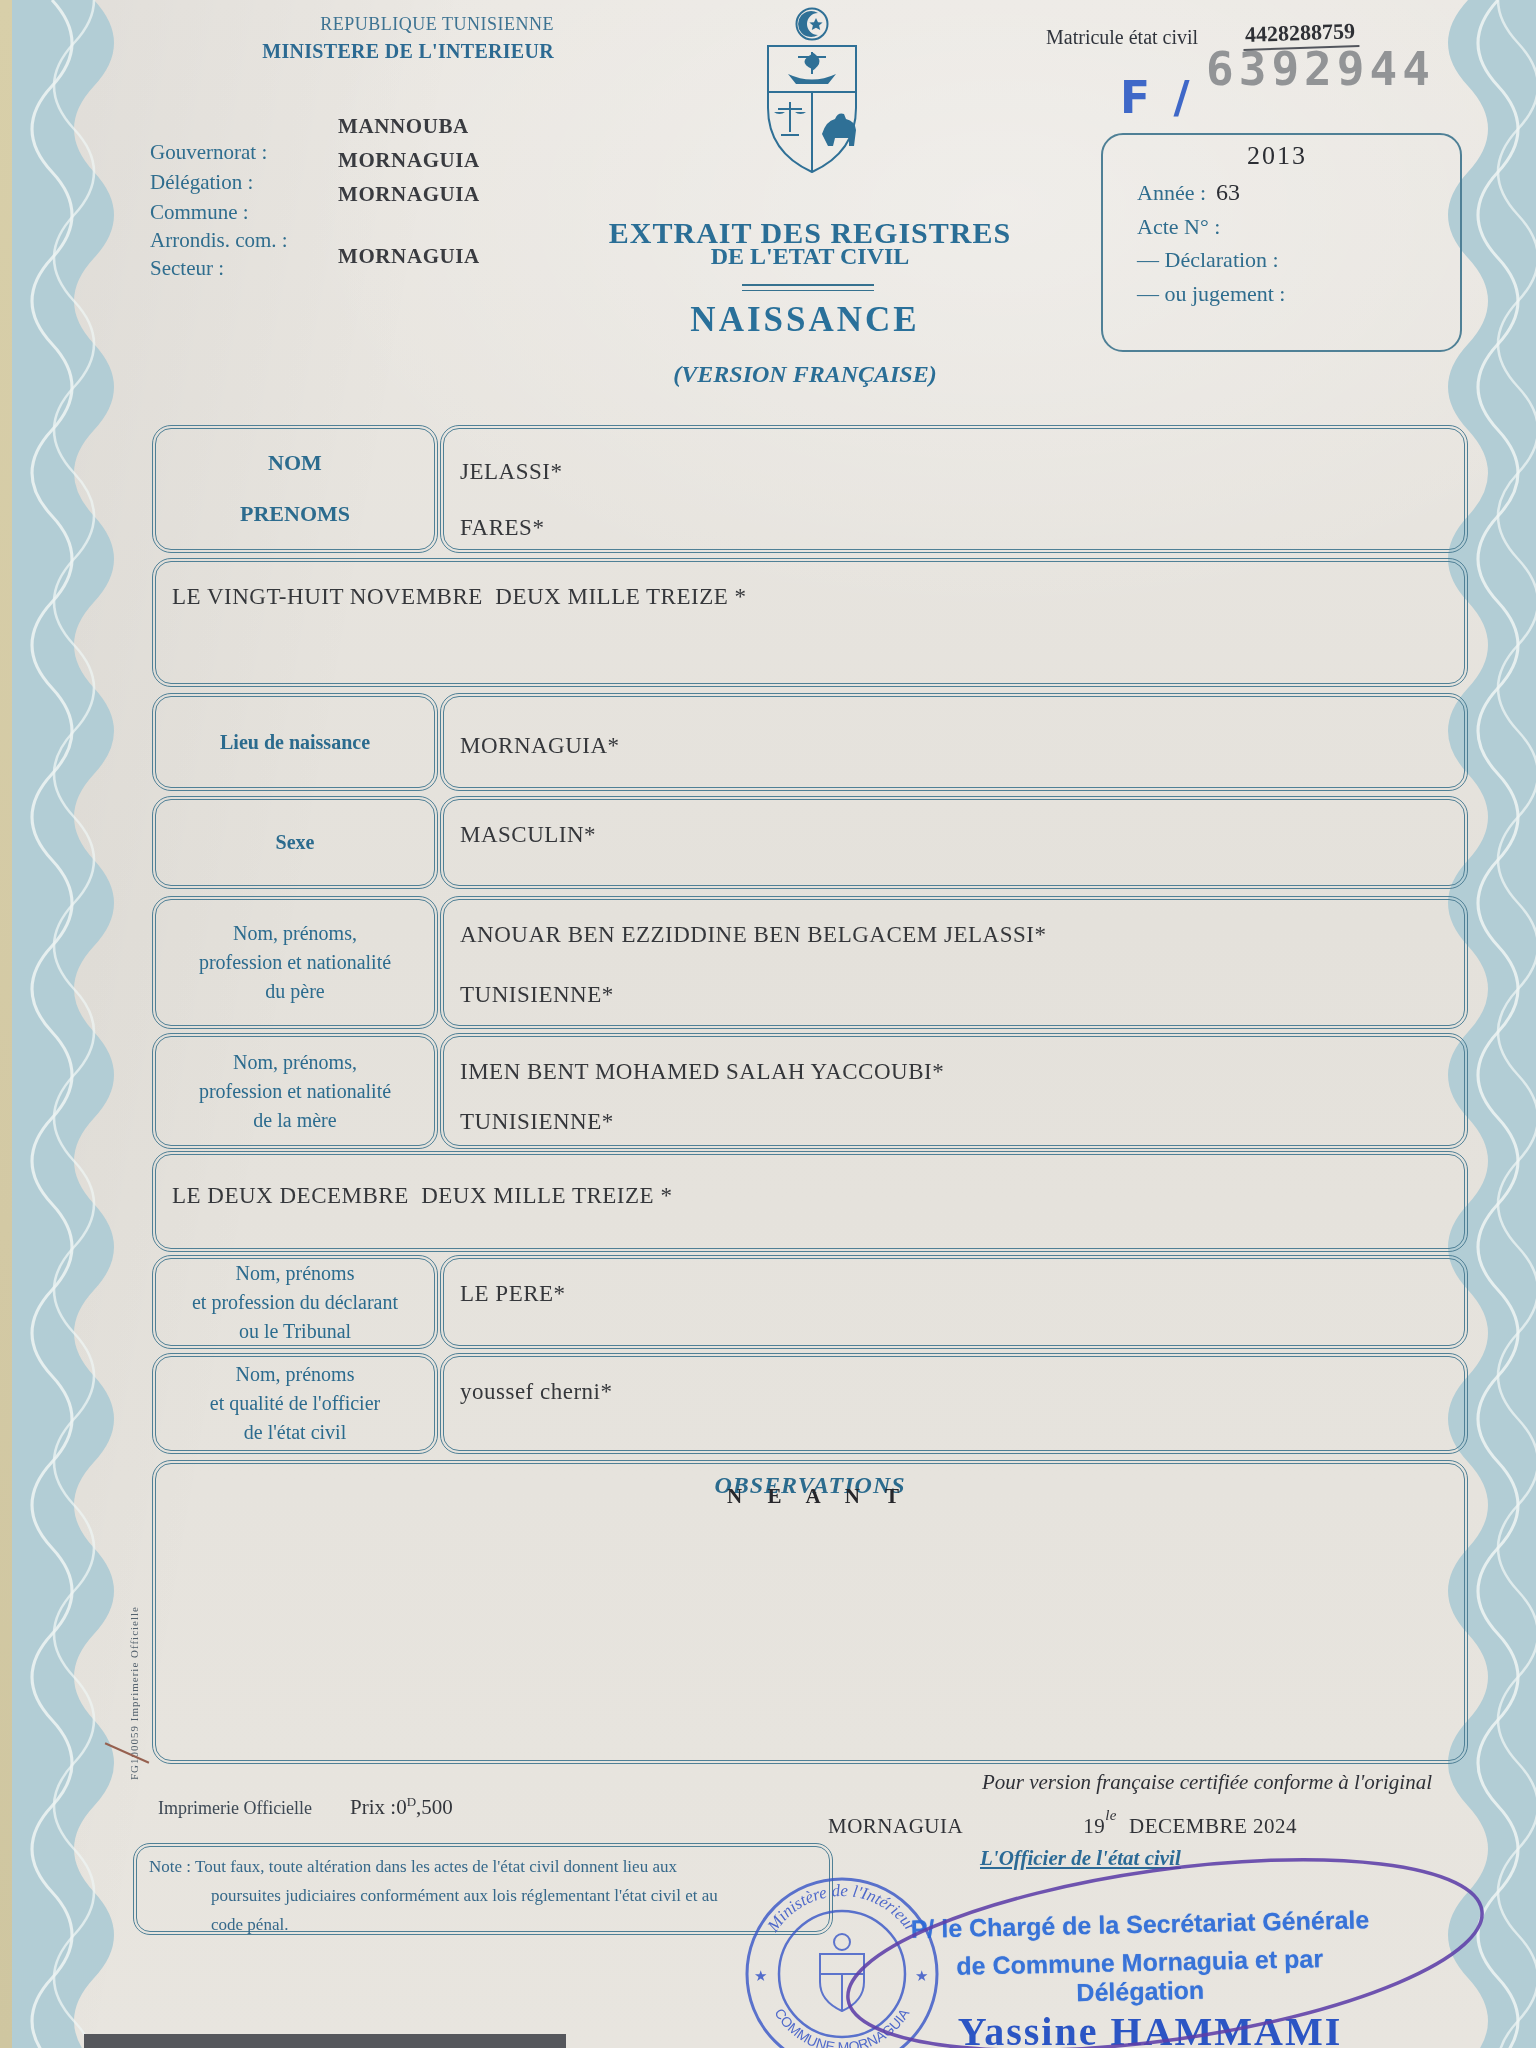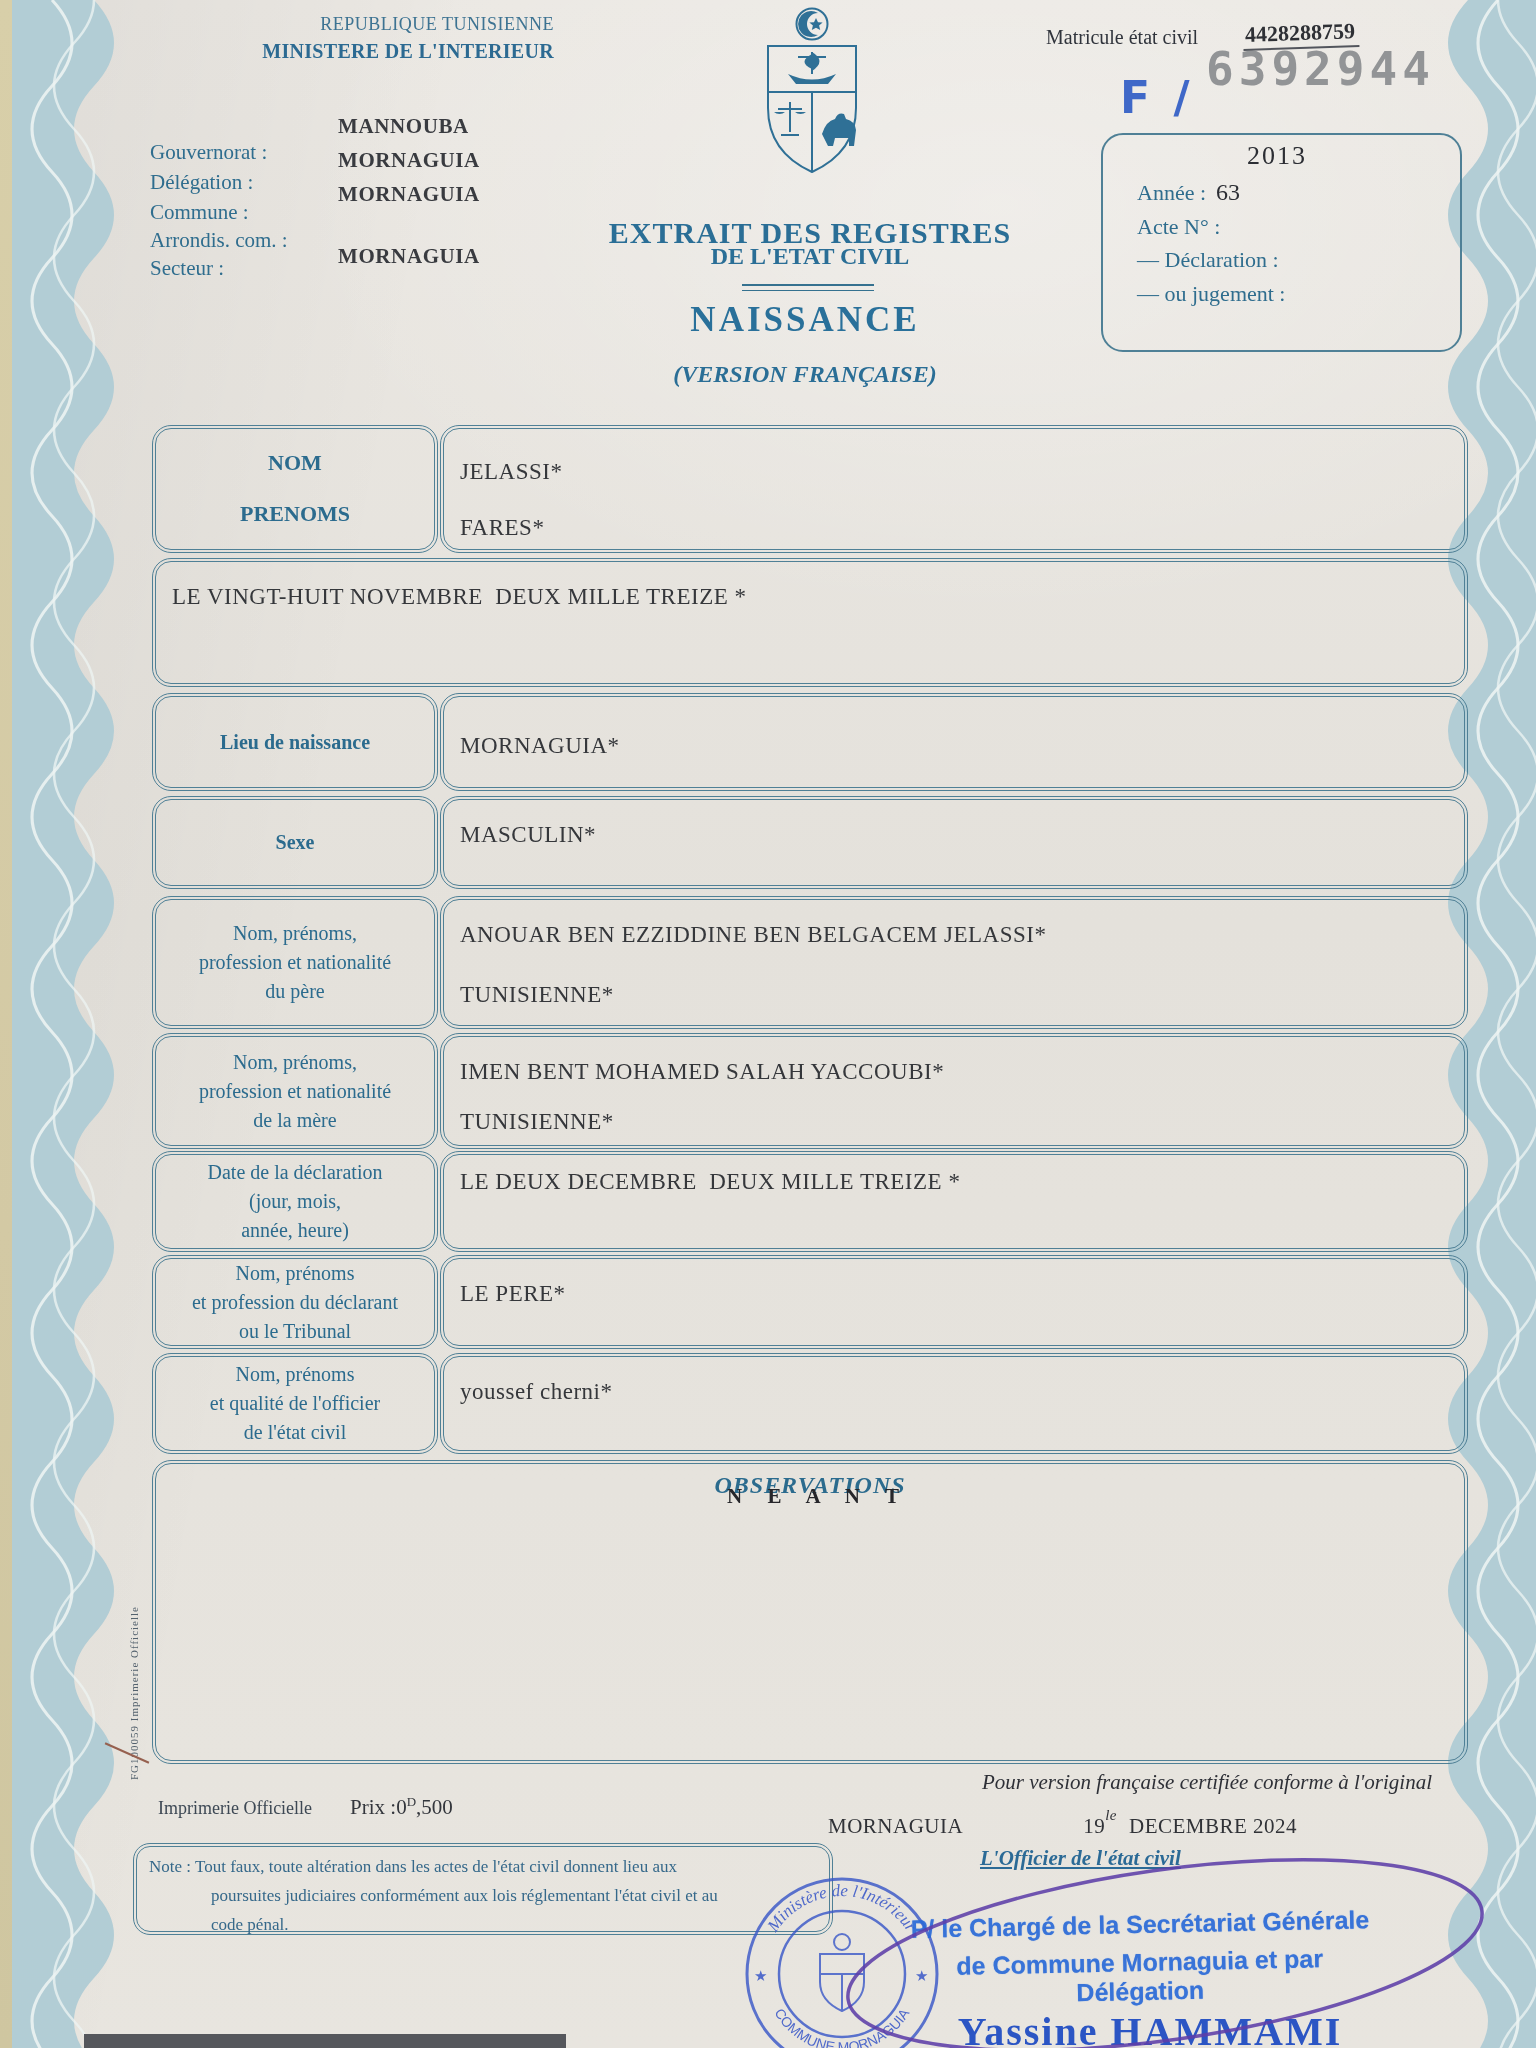--- a/index.html
+++ b/index.html
@@ -43,21 +43,21 @@
   .valbox{flex:1;box-sizing:border-box;padding:22px 16px 0;}
   .v{font-size:23px;color:#35373b;letter-spacing:.5px;white-space:pre-wrap;}
   .b{font-weight:bold;}
   .row-0 .lbl{font-size:22px;line-height:2.3;}
   .row-0 .valbox{padding-top:30px;}
   .row-0 .v2{margin-top:30px;}
   .row-2 .valbox{padding-top:36px;}
   .row-3 .valbox{}
   .row-4 .v2{margin-top:34px;}
   .row-5 .v2{margin-top:24px;}
-  .row-6 .valbox{padding-top:14px;}
+  .row-6 .valbox{padding-top:28px;}
   .obs-box{position:relative;width:1310px;height:298px;box-sizing:border-box;}
   .obs-title{position:absolute;top:8px;left:0;width:100%;text-align:center;font-size:24px;font-weight:bold;font-style:italic;color:#2b6b8e;letter-spacing:1px;}
   .obs-value{position:absolute;top:20px;left:0;width:100%;text-align:center;font-size:21px;font-weight:bold;color:#26262a;letter-spacing:10px;transform:translateX(8px);}
   
   .side-code{left:128px;top:1545px;height:235px;width:16px;writing-mode:vertical-rl;transform:rotate(180deg);font-size:11px;color:#54626e;letter-spacing:1px;z-index:2;}
   .imprimerie{left:158px;top:1794px;z-index:2;display:flex;align-items:baseline;gap:38px;}
   .impr-name{font-size:18px;color:#3d4854;}
   .prix{font-size:21px;color:#33363c;}
   .prix sup{font-size:13px;}
   .certify{left:900px;top:1770px;width:532px;text-align:right;font-size:21px;font-style:italic;color:#2e3037;z-index:2;}
@@ -235,25 +235,20 @@
         <div>profession et nationalité</div>
         <div>de la mère</div>
       </div>
       <div class="valbox dbl">
         <div class="v v1">IMEN BENT MOHAMED SALAH YACCOUBI*</div>
         <div class="v v2">TUNISIENNE*</div>
       </div>
     </div>
 
     <div class="row row-6" style="height:95px;margin-bottom:9px">
-      <div class="lbl dbl">
-        <div>Date de la déclaration</div>
-        <div>(jour, mois,</div>
-        <div>année, heure)</div>
-      </div>
       <div class="valbox dbl">
         <div class="v v1">LE DEUX DECEMBRE  DEUX MILLE TREIZE *</div>
       </div>
     </div>
 
     <div class="row row-7" style="height:88px;margin-bottom:10px">
       <div class="lbl dbl">
         <div>Nom, prénoms</div>
         <div>et profession du déclarant</div>
         <div>ou le Tribunal</div>

